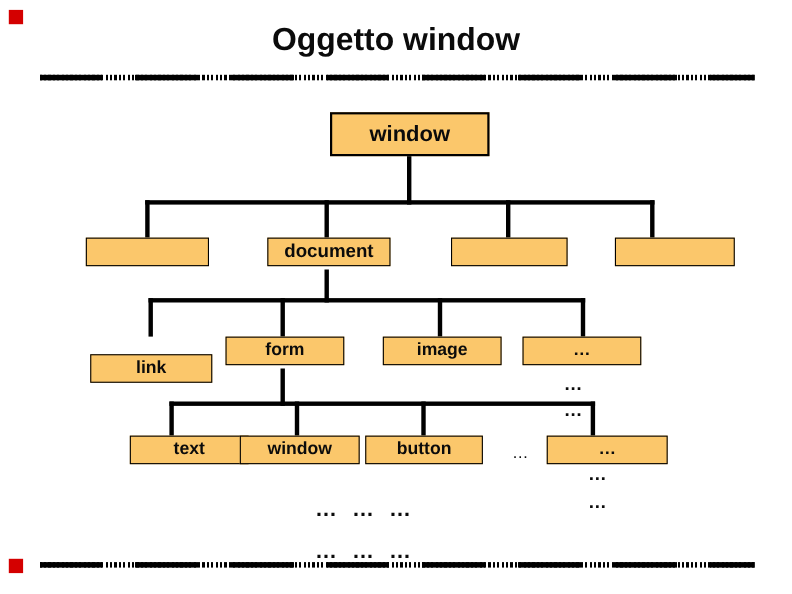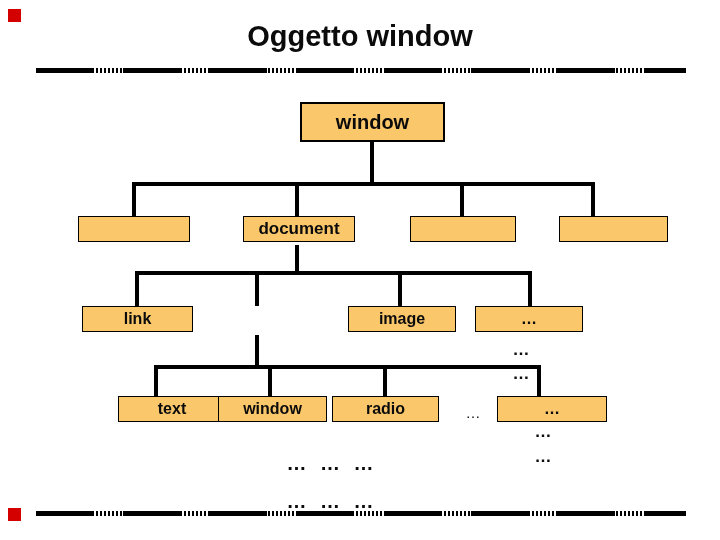--- a/index.html
+++ b/index.html
@@ -72,22 +72,25 @@
   <div class="box" style="left:410px;top:216px;width:106px;"></div>
   <div class="box" style="left:559px;top:216px;width:109px;"></div>
 
   <div class="v-line" style="left:295px;top:245px;height:30px;"></div>
   <div class="h-line" style="left:135px;top:271px;width:397px;"></div>
   <div class="v-line" style="left:135px;top:271px;height:35px;"></div>
   <div class="v-line" style="left:255px;top:271px;height:35px;"></div>
   <div class="v-line" style="left:398px;top:271px;height:35px;"></div>
   <div class="v-line" style="left:528px;top:271px;height:35px;"></div>
 
-  <div class="box" style="left:82px;top:306px;width:111px;">
+  <div class="box" style="left:82px;top:322px;width:111px;">
     <span class="lbl">link</span>
+  </div>
+  <div class="box" style="left:205px;top:306px;width:108px;">
+    <span class="lbl">form</span>
   </div>
   <div class="box" style="left:348px;top:306px;width:108px;">
     <span class="lbl">image</span>
   </div>
   <div class="box" style="left:475px;top:306px;width:108px;">
     <span class="lbl">…</span>
   </div>
 
   <div class="dots" style="left:521px;top:349px;">…</div>
   <div class="dots" style="left:521px;top:373px;">…</div>
@@ -99,21 +102,21 @@
   <div class="v-line" style="left:383px;top:365px;height:31px;"></div>
   <div class="v-line" style="left:537px;top:365px;height:31px;"></div>
 
   <div class="box" style="left:118px;top:396px;width:108px;">
     <span class="lbl">text</span>
   </div>
   <div class="box" style="left:218px;top:396px;width:109px;">
     <span class="lbl">window</span>
   </div>
   <div class="box" style="left:332px;top:396px;width:107px;">
-    <span class="lbl">radio</span>
+    <span class="lbl">button</span>
   </div>
   <div class="dots light" style="left:475px;top:412px;">…</div>
   <div class="box" style="left:497px;top:396px;width:110px;">
     <span class="lbl">…</span>
   </div>
 
   <div class="dots" style="left:543px;top:431px;">…</div>
   <div class="dots" style="left:543px;top:456px;">…</div>
 
   <div class="dots big" style="left:330px;top:463px;">… … …</div>

